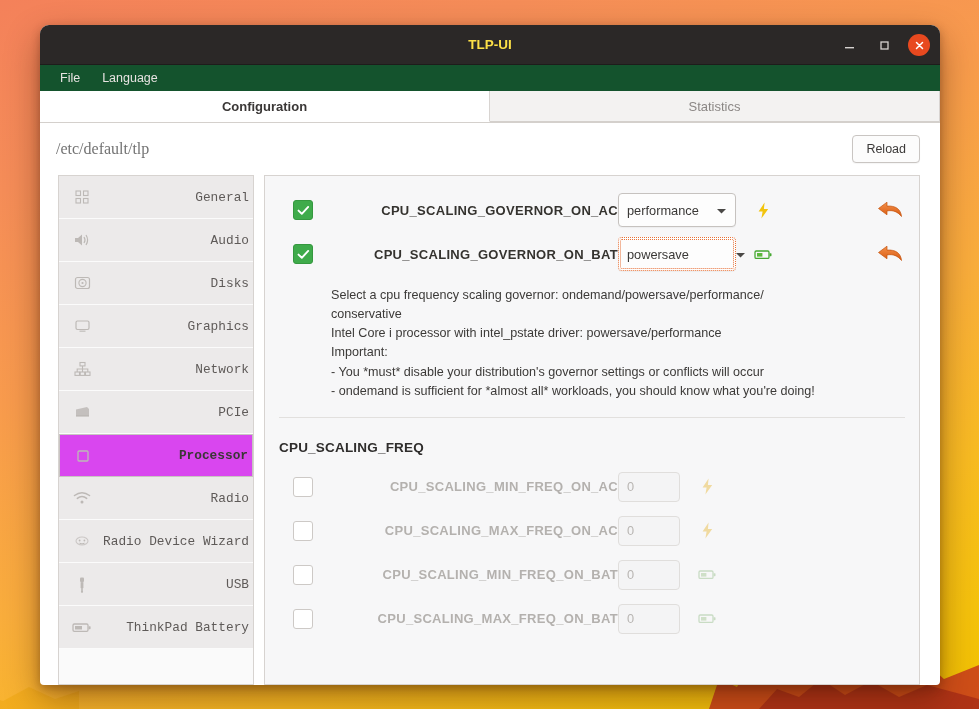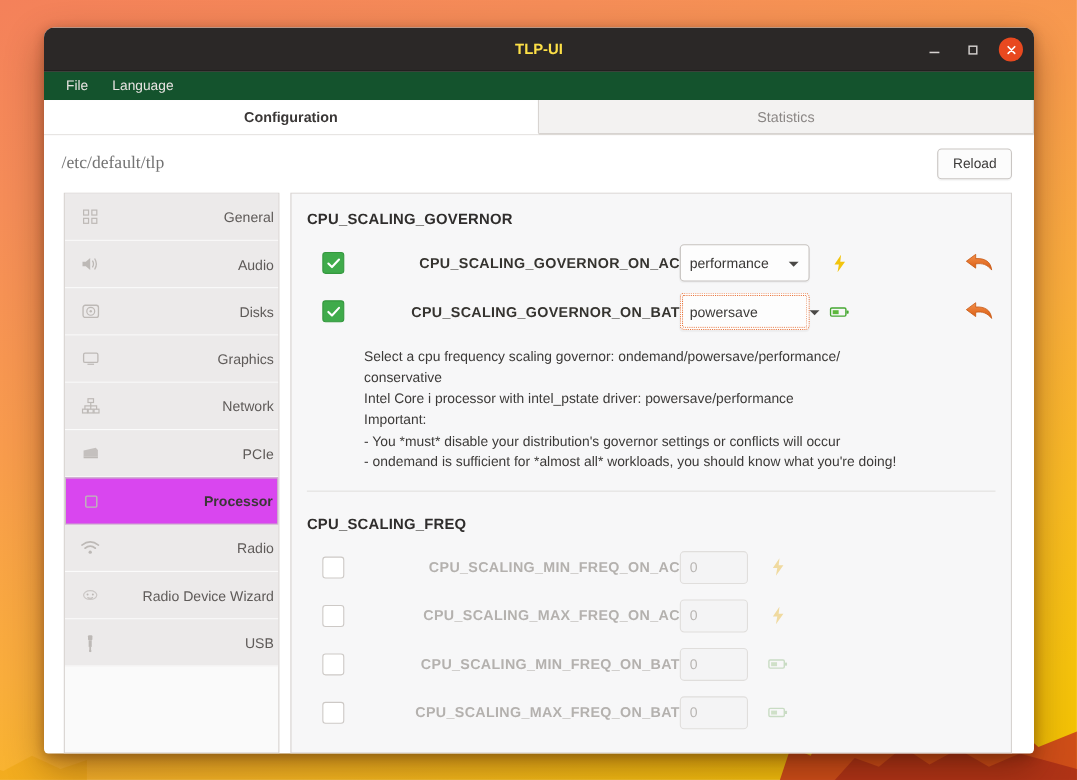--- a/index.html
+++ b/index.html
@@ -76,20 +76,21 @@
   .sidebar {
     width: 196px; flex: 0 0 196px;
     background: #fafafa; border: 1px solid #d7d3d0;
     display: flex; flex-direction: column; overflow: hidden;
   }
   .side-item {
     height: 43px; flex: 0 0 43px; display: flex; align-items: center;
     padding: 0 4px 0 12px; background: #eceaea;
     border-bottom: 1px solid #fbfbfb;
     gap: 8px;
+    font-family: Liberation Mono, monospace;
   }
   .side-item .s-ico { width: 22px; height: 20px; display: flex; align-items: center; justify-content: center; color: #b9b5b2; flex: 0 0 22px; }
   .side-item .s-lbl { flex: 1; text-align: right; font-size: 12.8px; color: #5e5a58; }
   .side-item.selected { background: #d946ef; border: 1px solid #c9c5c2; }
   .side-item.selected .s-lbl { font-weight: bold; color: #3a3736; }
   
   .panel {
     flex: 1; background: #f7f7f8; border: 1px solid #d7d3d0;
     overflow: hidden; position: relative;
   }
@@ -270,24 +271,33 @@
           <span class="s-ico">
             <svg width="12" height="17" viewBox="0 0 12 17">
               <rect x="4" y="1.5" width="4" height="4.6" rx="1" fill="#bdb9b6"></rect>
               <rect x="4.6" y="6.1" width="2.8" height="6" fill="#bdb9b6"></rect>
               <path d="M6 12 V15.5" stroke="#bdb9b6" stroke-width="1.6"></path>
               <circle cx="6" cy="15.8" r="1.1" fill="#bdb9b6"></circle>
             </svg>
           </span>
           <span class="s-lbl">USB</span>
         </div>
+        <div class="side-item">
+          <span class="s-ico">
+            <svg width="20" height="13" viewBox="0 0 20 13">
+              <rect x="1" y="3" width="15" height="7.4" rx="1.3" fill="none" stroke="#bdb9b6" stroke-width="1.3"></rect>
+              <rect x="3" y="5" width="7" height="3.5" fill="#bdb9b6"></rect>
+              <rect x="16.6" y="5.2" width="2" height="3" rx=".6" fill="#bdb9b6"></rect>
+            </svg>
+          </span>
+          <span class="s-lbl">ThinkPad Battery</span>
+        </div>
       </div>
     <div class="panel">
       <div class="panel-inner" id="panel-inner">
-          <div class="grp-title">CPU_SCALING_GOVERNOR</div>
           <div class="opt-row">
             <span class="cbox on">
               <svg width="13" height="11" viewBox="0 0 13 11">
                 <path d="M1.5 5.6 L4.8 8.8 L11.2 1.9" stroke="#ffffff" stroke-width="1.9" fill="none" stroke-linecap="round" stroke-linejoin="round"></path>
               </svg>
             </span>
             <span class="opt-label">CPU_SCALING_GOVERNOR_ON_AC</span>
             <span class="sel">
               <span>performance</span>
               <span class="arrow"><svg width="11" height="8" viewBox="0 0 11 8">

